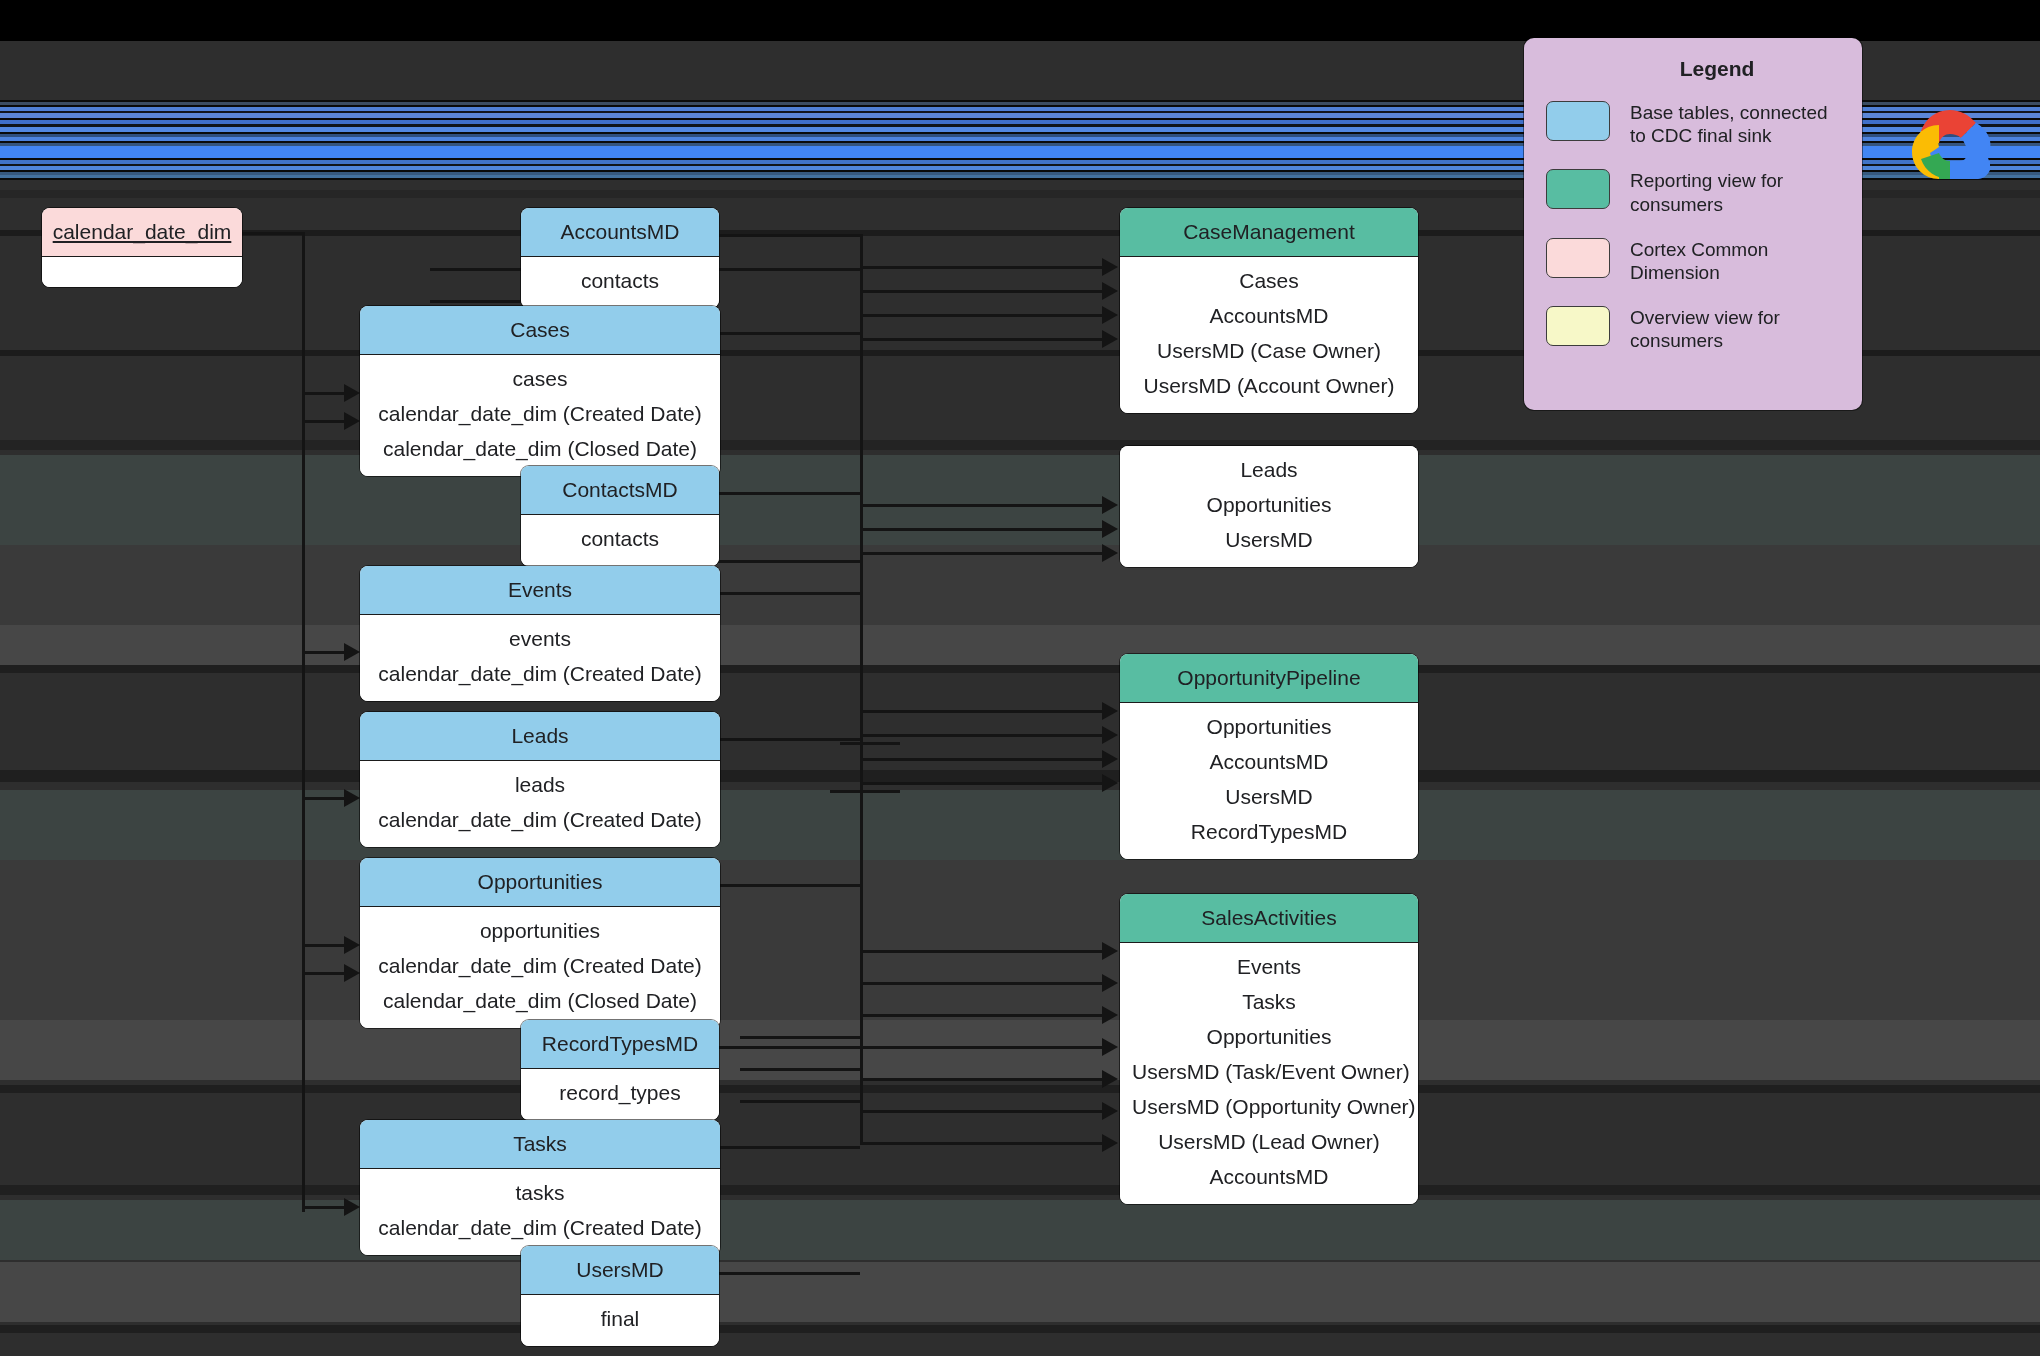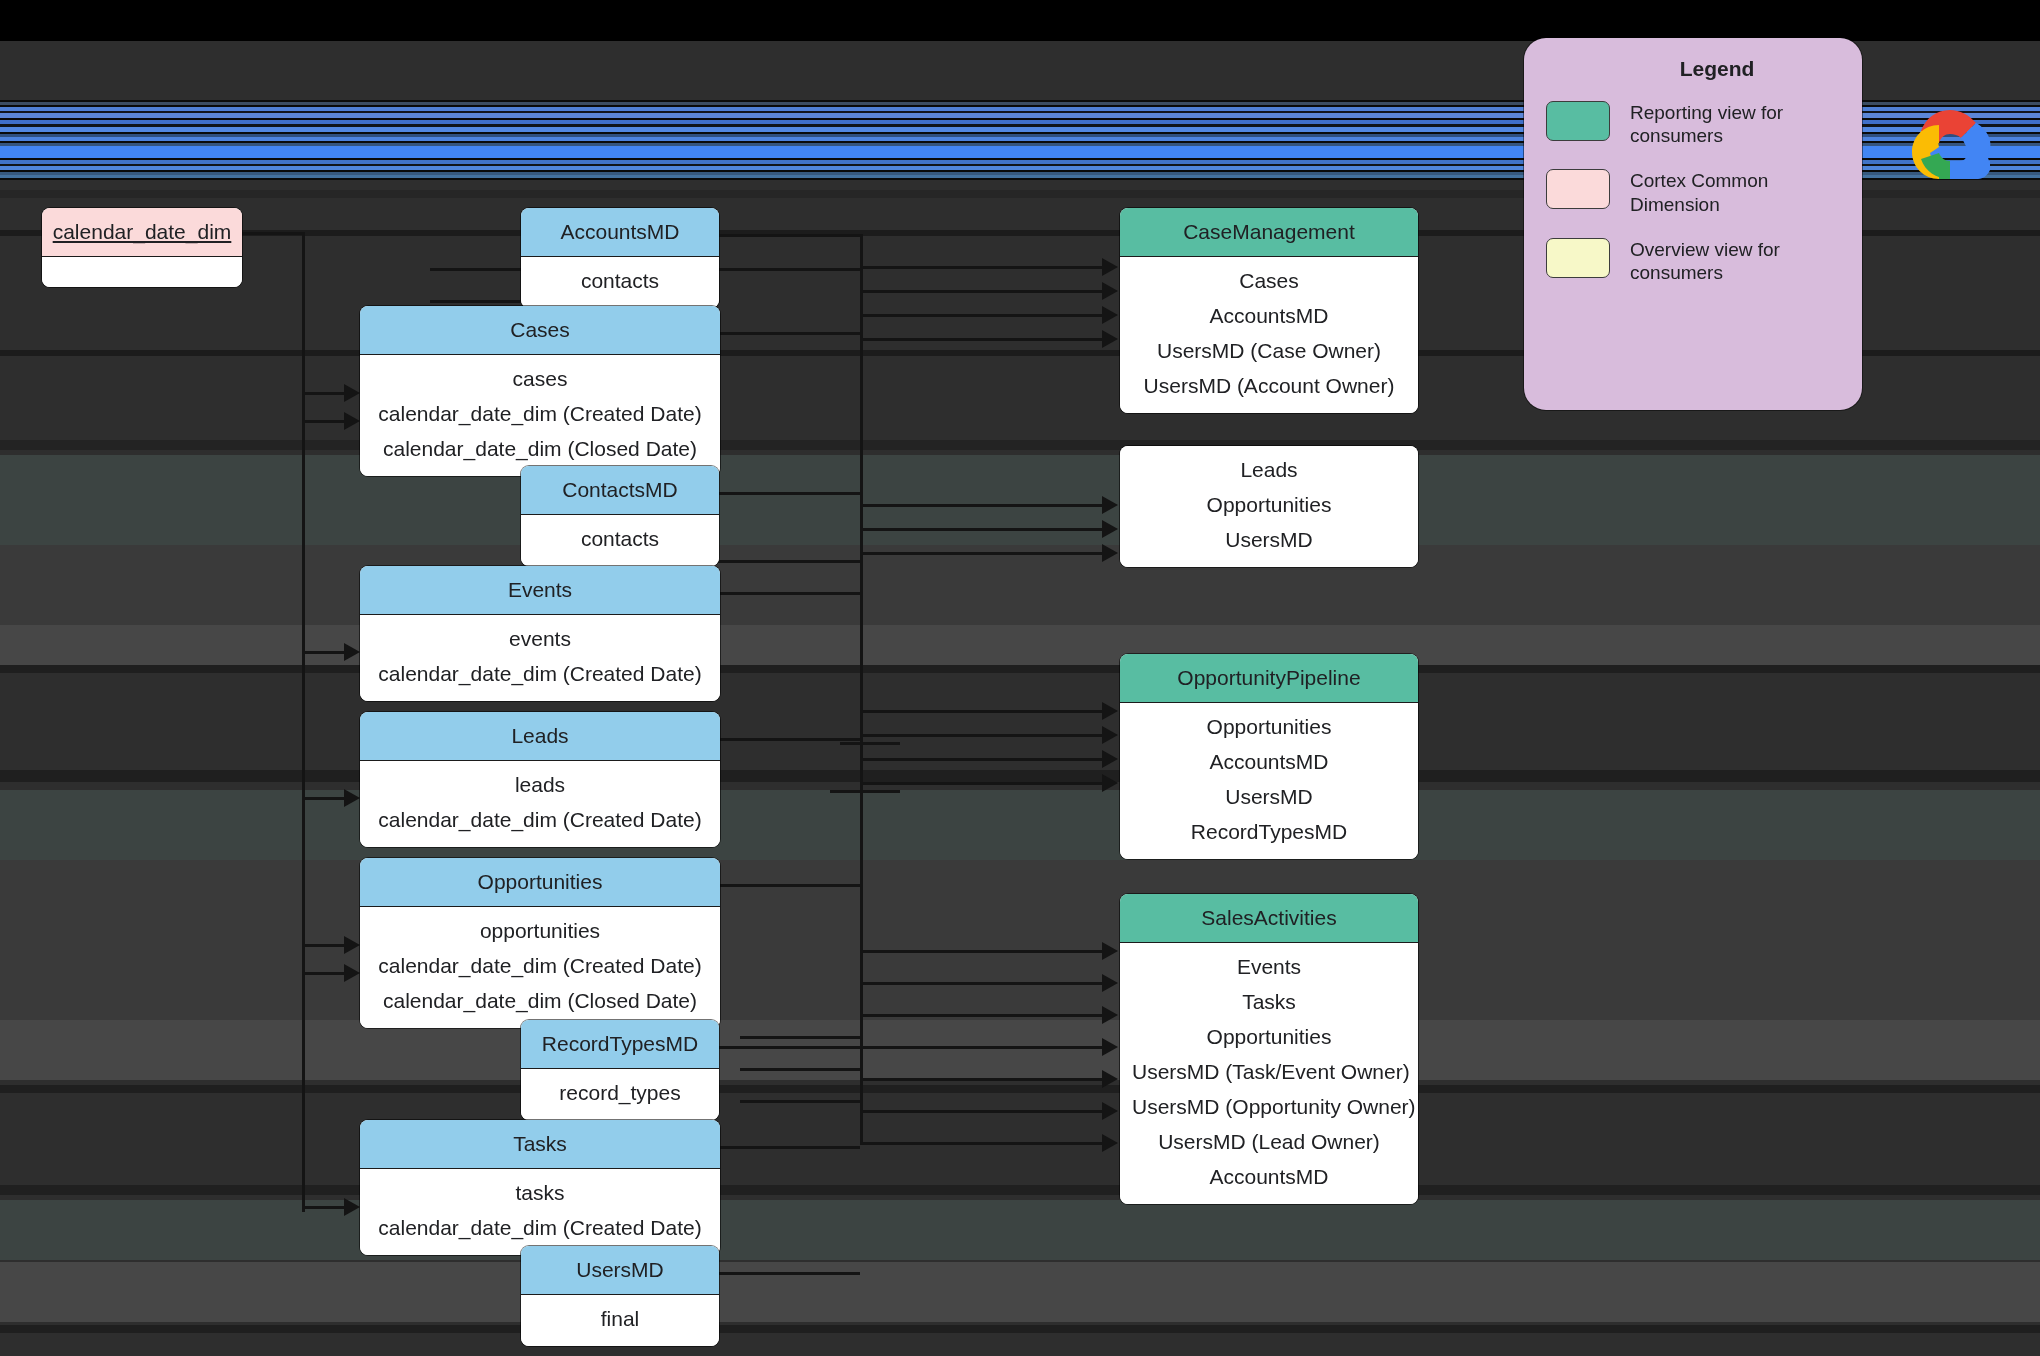--- a/index.html
+++ b/index.html
@@ -86,21 +86,21 @@
     line-height: 1;
     padding: 7px 2px;
     white-space: nowrap;
   }
   
   .legend {
     position: absolute;
     left: 1524px; top: 38px;
     width: 338px; height: 372px;
     background: #d8bcdc;
-    border-radius: 22px;
+    border-radius: 10px;
     box-shadow: 0 0 0 1px rgba(0,0,0,0.45);
   }
   .legend-title {
     text-align: center;
     font-size: 21px;
     font-weight: bold;
     color: #202124;
     padding: 20px 0 0 48px;
     line-height: 1;
   }
@@ -355,20 +355,24 @@
       <div class="gl" style="top: 75px; height: 3px; background: rgb(68, 113, 159);"></div>
       <div class="gl" style="top: 78px; height: 2px; background: rgb(11, 11, 11);"></div>
     </div>
 
   <div class="topbar"></div>
 
   <div class="legend">
     <div class="legend-title">Legend</div>
     <div class="legend-rows" id="legend-rows">
         <div class="legend-row">
+          <div class="swatch" style="background: rgb(146, 205, 235);"></div>
+          <div class="legend-label">Base tables, connected to CDC final sink</div>
+        </div>
+        <div class="legend-row">
           <div class="swatch" style="background: rgb(88, 189, 162);"></div>
           <div class="legend-label">Reporting view for consumers</div>
         </div>
         <div class="legend-row">
           <div class="swatch" style="background: rgb(251, 218, 218);"></div>
           <div class="legend-label">Cortex Common Dimension</div>
         </div>
         <div class="legend-row">
           <div class="swatch" style="background: rgb(247, 248, 200);"></div>
           <div class="legend-label">Overview view for consumers</div>

